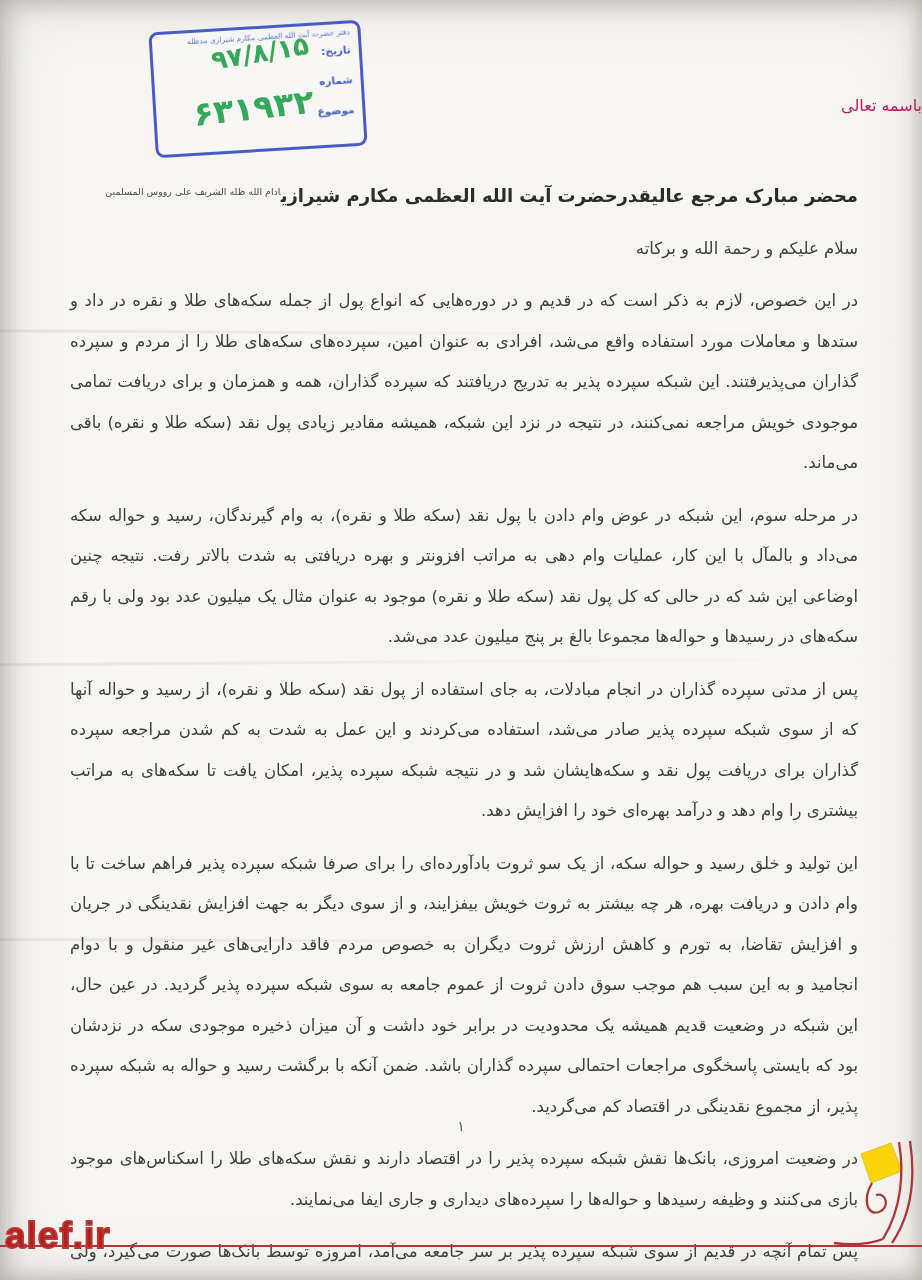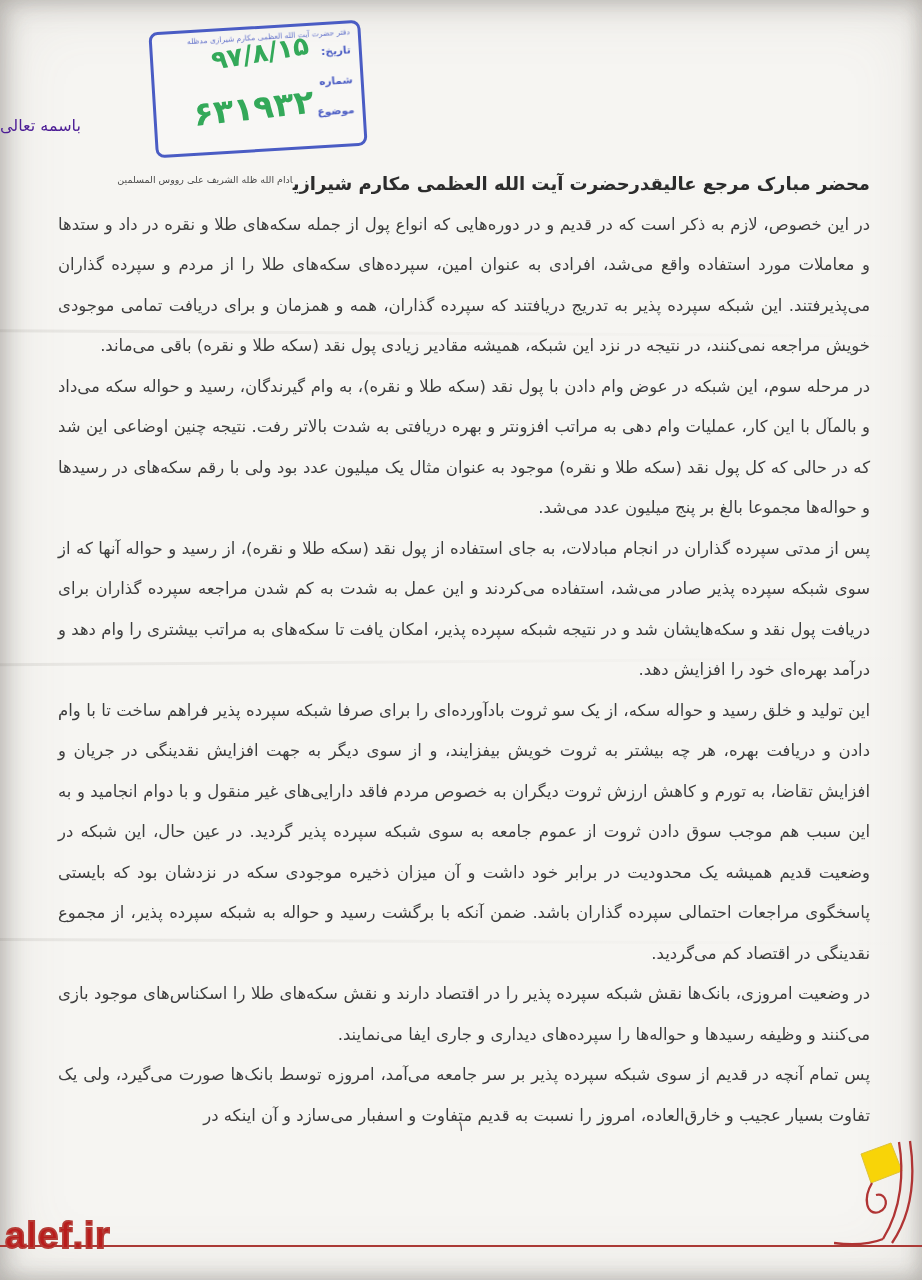--- a/index.html
+++ b/index.html
@@ -44,33 +44,33 @@
     transform:rotate(-6deg);letter-spacing:2px;white-space:nowrap;
   }
   .stamp-value.number{
     right:40px;top:-16px;
     color:#33a959;font-size:33px;font-weight:bold;
     transform:rotate(-3deg);letter-spacing:4px;white-space:nowrap;
   }
 
   
   .bismillah{
-    position:absolute;top:116px;left:0;width:100%;
-    text-align:left;direction:rtl;
-    font-size:16px;color:#4c1d95;
+    position:absolute;top:96px;left:0;width:100%;
+    text-align:right;direction:rtl;
+    font-size:16px;color:#be185d;
   }
   .letter-body{
     position:absolute;top:160px;right:52px;left:58px;
     direction:rtl;text-align:justify;
     color:#3e3e3e;
     font-size:16.5px;line-height:40.5px;
   }
   .salutation{margin:0 0 0 0;font-weight:bold;color:#2c2c2c;font-size:18px;}
   .salutation sup{font-size:9.5px;font-weight:normal;color:#4a4a4a;letter-spacing:0.3px;}
-  .letter-body p{margin:0;}
+  .letter-body p{margin:12px;}
   .page-number{
     position:absolute;top:1118px;left:0;width:100%;
     text-align:center;font-size:14px;color:#555;
   }
 
   
   .footer-line{position:absolute;left:0;right:0;bottom:33px;height:2px;background:#ab3a36;}
   .watermark{
     position:absolute;left:5px;bottom:23px;
     font-size:37px;font-weight:800;letter-spacing:1px;
@@ -102,20 +102,21 @@
     <div class="stamp-row">
       <span class="stamp-label">موضوع</span>
       <span class="stamp-value number">۶۳۱۹۳۲</span>
     </div>
   </div>
 
   <div class="bismillah">باسمه تعالی</div>
 
   <div class="letter-body">
     <p class="salutation"><span>محضر مبارک مرجع عالیقدرحضرت آیت الله العظمی مکارم شیرازی</span><sup>ادام الله ظله الشریف علی رووس المسلمین</sup></p>
+    <p>سلام علیکم و رحمة الله و برکاته</p>
     <p>در این خصوص، لازم به ذکر است که در قدیم و در دوره‌هایی که انواع پول از جمله سکه‌های طلا و نقره در داد و ستدها و معاملات مورد استفاده واقع می‌شد، افرادی به عنوان امین، سپرده‌های سکه‌های طلا را از مردم و سپرده گذاران می‌پذیرفتند. این شبکه سپرده پذیر به تدریج دریافتند که سپرده گذاران، همه و همزمان و برای دریافت تمامی موجودی خویش مراجعه نمی‌کنند، در نتیجه در نزد این شبکه، همیشه مقادیر زیادی پول نقد (سکه طلا و نقره) باقی می‌ماند.</p>
     <p>در مرحله سوم، این شبکه در عوض وام دادن با پول نقد (سکه طلا و نقره)، به وام گیرندگان، رسید و حواله سکه می‌داد و بالمآل با این کار، عملیات وام دهی به مراتب افزونتر و بهره دریافتی به شدت بالاتر رفت. نتیجه چنین اوضاعی این شد که در حالی که کل پول نقد (سکه طلا و نقره) موجود به عنوان مثال یک میلیون عدد بود ولی با رقم سکه‌های در رسیدها و حواله‌ها مجموعا بالغ بر پنج میلیون عدد می‌شد.</p>
     <p>پس از مدتی سپرده گذاران در انجام مبادلات، به جای استفاده از پول نقد (سکه طلا و نقره)، از رسید و حواله آنها که از سوی شبکه سپرده پذیر صادر می‌شد، استفاده می‌کردند و این عمل به شدت به کم شدن مراجعه سپرده گذاران برای دریافت پول نقد و سکه‌هایشان شد و در نتیجه شبکه سپرده پذیر، امکان یافت تا سکه‌های به مراتب بیشتری را وام دهد و درآمد بهره‌ای خود را افزایش دهد.</p>
     <p>این تولید و خلق رسید و حواله سکه، از یک سو ثروت بادآورده‌ای را برای صرفا شبکه سپرده پذیر فراهم ساخت تا با وام دادن و دریافت بهره، هر چه بیشتر به ثروت خویش بیفزایند، و از سوی دیگر به جهت افزایش نقدینگی در جریان و افزایش تقاضا، به تورم و کاهش ارزش ثروت دیگران به خصوص مردم فاقد دارایی‌های غیر منقول و با دوام انجامید و به این سبب هم موجب سوق دادن ثروت از عموم جامعه به سوی شبکه سپرده پذیر گردید. در عین حال، این شبکه در وضعیت قدیم همیشه یک محدودیت در برابر خود داشت و آن میزان ذخیره موجودی سکه در نزدشان بود که بایستی پاسخگوی مراجعات احتمالی سپرده گذاران باشد. ضمن آنکه با برگشت رسید و حواله به شبکه سپرده پذیر، از مجموع نقدینگی در اقتصاد کم می‌گردید.</p>
     <p>در وضعیت امروزی، بانک‌ها نقش شبکه سپرده پذیر را در اقتصاد دارند و نقش سکه‌های طلا را اسکناس‌های موجود بازی می‌کنند و وظیفه رسیدها و حواله‌ها را سپرده‌های دیداری و جاری ایفا می‌نمایند.</p>
     <p>پس تمام آنچه در قدیم از سوی شبکه سپرده پذیر بر سر جامعه می‌آمد، امروزه توسط بانک‌ها صورت می‌گیرد، ولی یک تفاوت بسیار عجیب و خارق‌العاده، امروز را نسبت به قدیم متفاوت و اسفبار می‌سازد و آن اینکه در</p>
   </div>
 
   <div class="page-number">۱</div>
 

